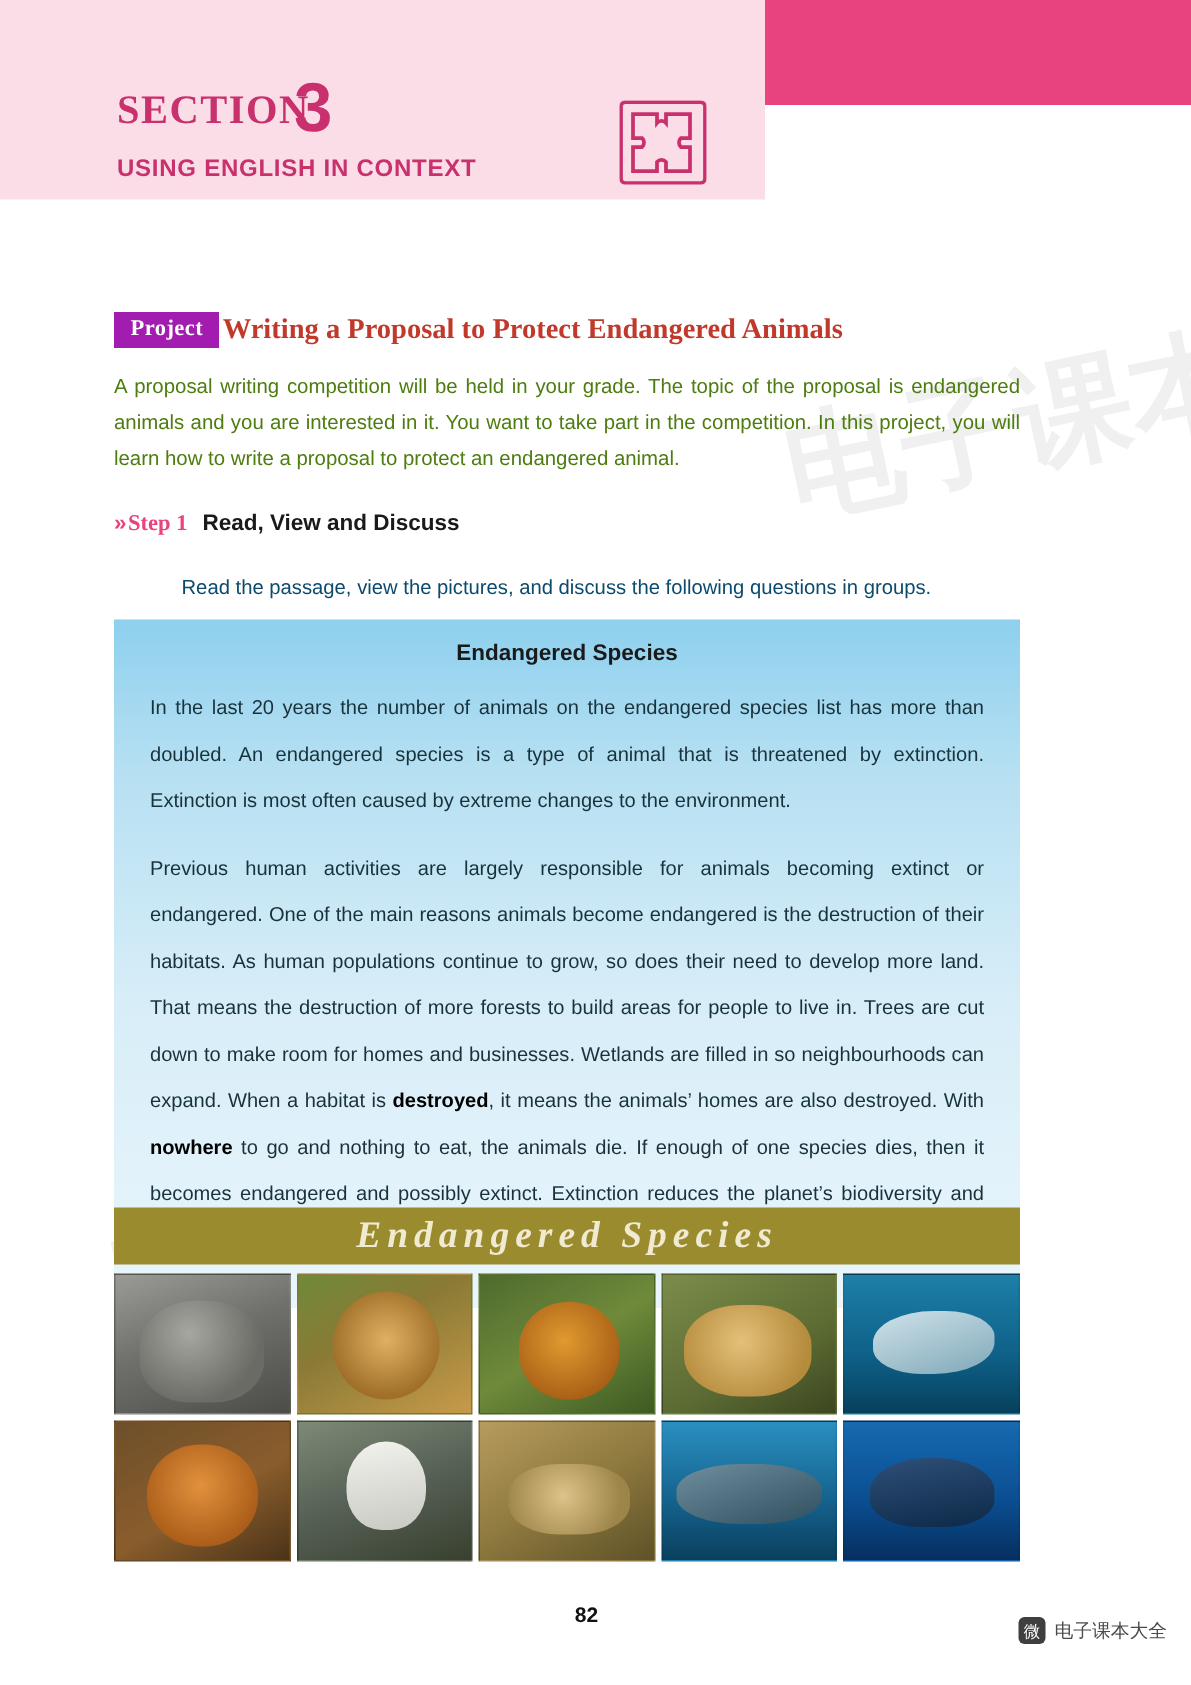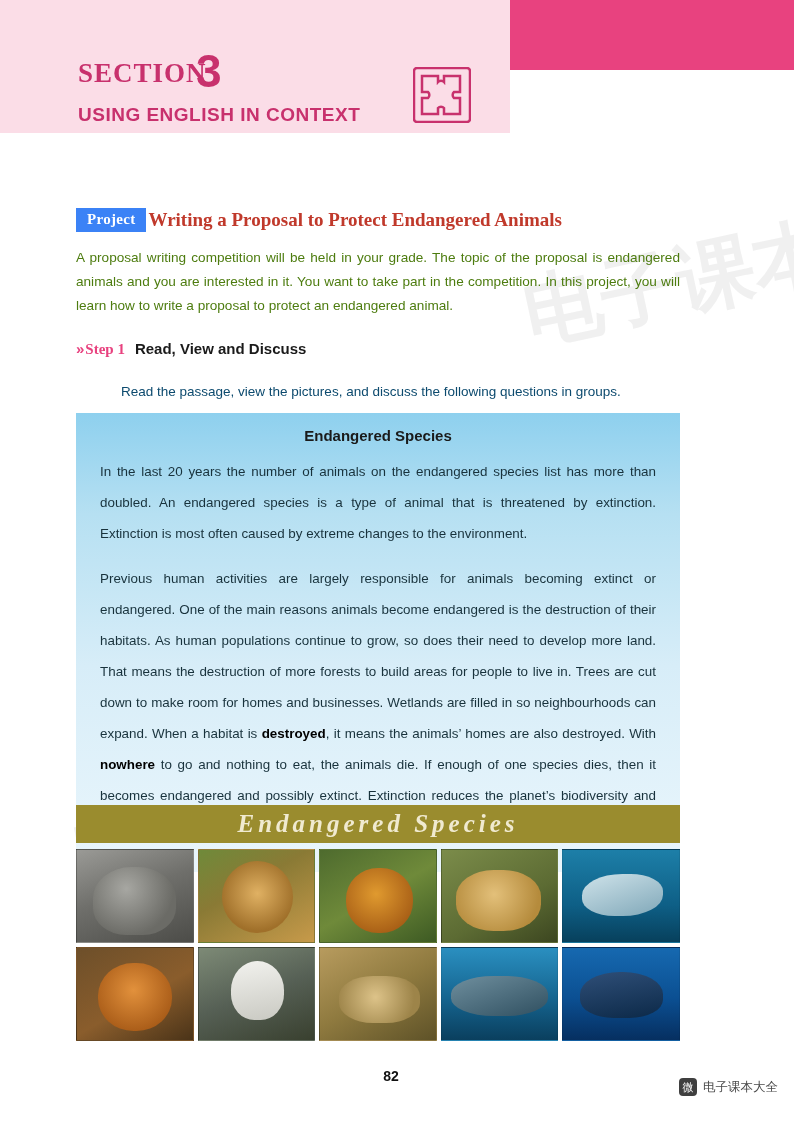--- a/index.html
+++ b/index.html
@@ -62,42 +62,42 @@
     font-weight: bold;
     font-size: 46px;
     color: #c8316d;
   }
   .section-sub {
     position: absolute;
     left: 78px;
     top: 104px;
     font-family: "Liberation Sans", sans-serif;
     font-weight: bold;
-    font-size: 19px;
+    font-size: 16px;
     letter-spacing: 0.5px;
     color: #c8316d;
   }
   .puzzle-icon {
     position: absolute;
     left: 413px;
     top: 67px;
     width: 58px;
     height: 56px;
   }
 
   
   .project-row {
     position: absolute;
     left: 76px;
     top: 208px;
     display: flex;
     align-items: center;
   }
   .project-tag {
-    background: #3b82f6;
+    background: #a21caf;
     color: #ffffff;
     font-family: "Liberation Serif", serif;
     font-weight: bold;
     font-size: 15px;
     padding: 3px 11px 4px 11px;
     letter-spacing: 0.3px;
   }
   .project-title {
     margin-left: 2px;
     font-family: "Liberation Serif", serif;

